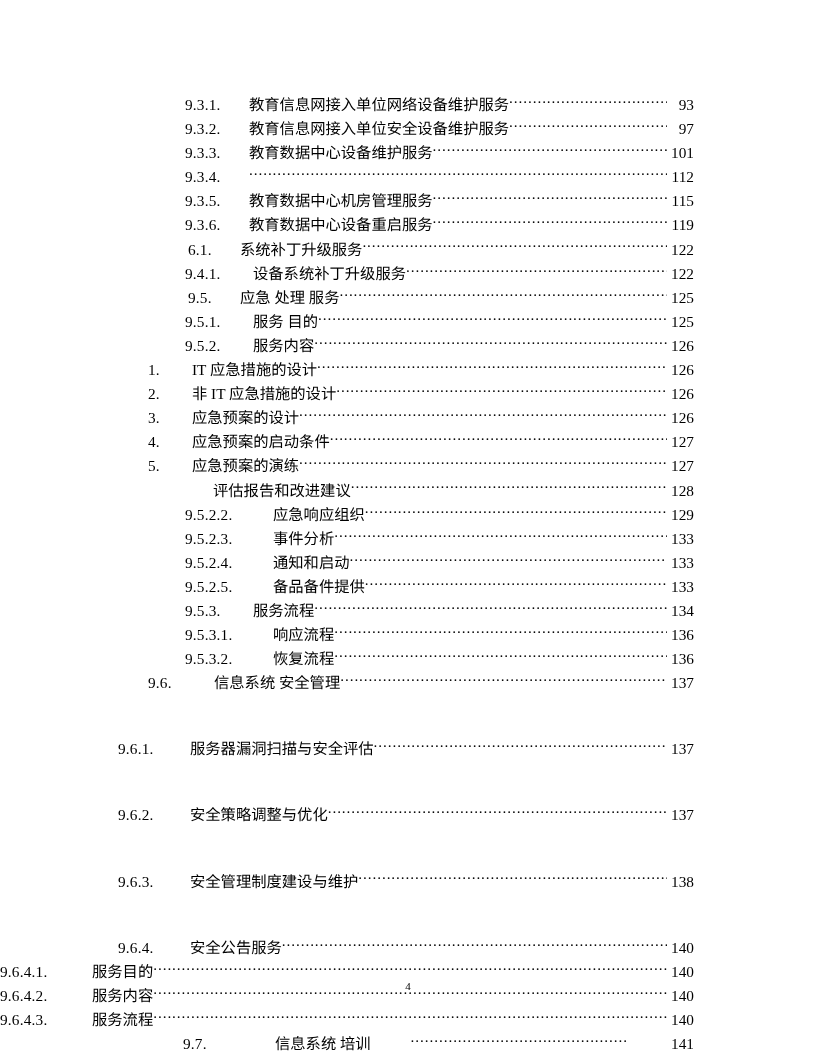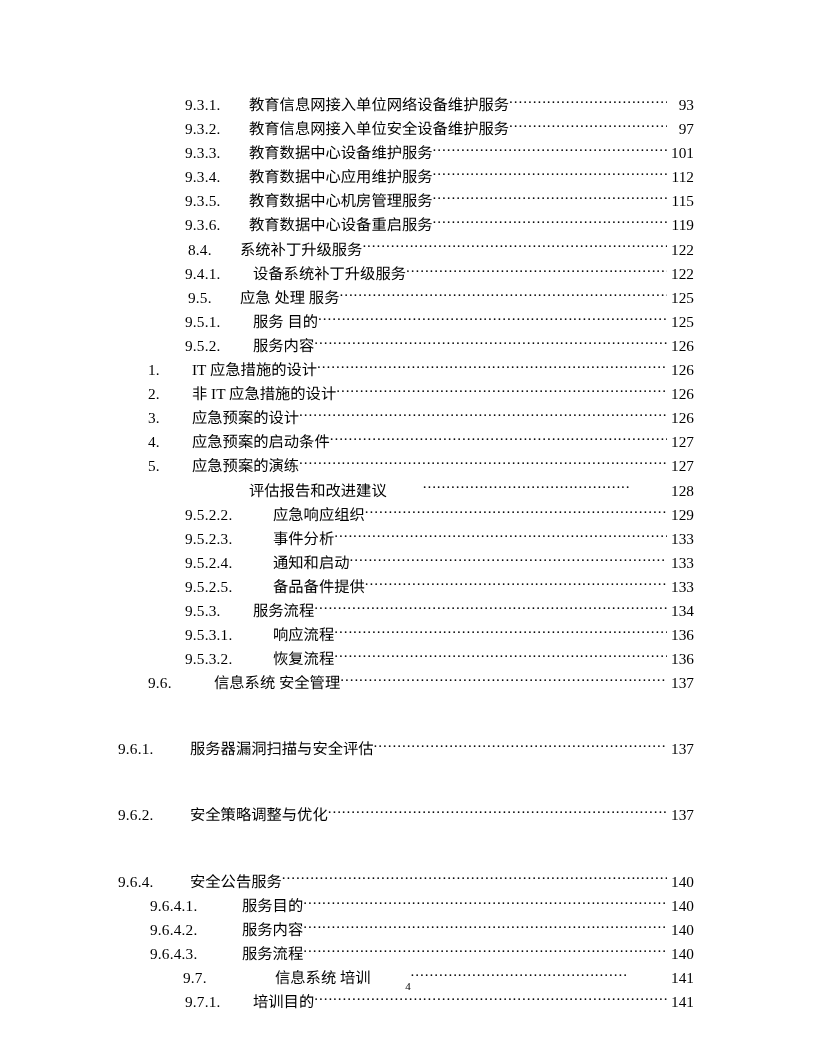--- a/index.html
+++ b/index.html
@@ -65,24 +65,24 @@
     min-width: 26px;
     padding-left: 1px;
   }
   
   .toc-entry { padding-right: 122px; }
 
   
   .ind-l3   { padding-left: 185px; }   
   .ind-l2   { padding-left: 188px; }   
   .ind-list { padding-left: 148px; }   
-  .ind-bare { padding-left: 213px; gap: 36px; }   
+  .ind-bare { padding-left: 213px; }   
   .ind-l2b  { padding-left: 148px; }   
   .ind-l1   { padding-left: 118px; margin-top: 42px; }   
-  .ind-l4   { padding-left: 150px; }   
+  .ind-l4   { }   
   .ind-l2c  { padding-left: 183px; gap: 40px; }   
   .ind-l3b  { padding-left: 185px; }
 
   .page-footer {
     position: absolute;
     left: 0;
     top: 980px;
     width: 816px;
     text-align: center;
     font-size: 11px;
@@ -109,38 +109,37 @@
         <span class="toc-page">97</span>
       </div>
       <div class="toc-entry ind-l3">
         <span class="toc-num" style="min-width: 64px;">9.3.3.</span>
         <span class="toc-title">教育数据中心设备维护服务</span>
         <span class="toc-leader"></span>
         <span class="toc-page">101</span>
       </div>
       <div class="toc-entry ind-l3">
         <span class="toc-num" style="min-width: 64px;">9.3.4.</span>
-        <span class="toc-title">教育数据中心应用维护服务</span>
         <span class="toc-leader"></span>
         <span class="toc-page">112</span>
       </div>
       <div class="toc-entry ind-l3">
         <span class="toc-num" style="min-width: 64px;">9.3.5.</span>
         <span class="toc-title">教育数据中心机房管理服务</span>
         <span class="toc-leader"></span>
         <span class="toc-page">115</span>
       </div>
       <div class="toc-entry ind-l3">
         <span class="toc-num" style="min-width: 64px;">9.3.6.</span>
         <span class="toc-title">教育数据中心设备重启服务</span>
         <span class="toc-leader"></span>
         <span class="toc-page">119</span>
       </div>
       <div class="toc-entry ind-l2">
-        <span class="toc-num" style="min-width: 52px;">8.4.</span>
+        <span class="toc-num" style="min-width: 52px;">6.1.</span>
         <span class="toc-title">系统补丁升级服务</span>
         <span class="toc-leader"></span>
         <span class="toc-page">122</span>
       </div>
       <div class="toc-entry ind-l3">
         <span class="toc-num" style="min-width: 68px;">9.4.1.</span>
         <span class="toc-title">设备系统补丁升级服务</span>
         <span class="toc-leader"></span>
         <span class="toc-page">122</span>
       </div>
@@ -252,20 +251,26 @@
         <span class="toc-leader"></span>
         <span class="toc-page">137</span>
       </div>
       <div class="toc-entry ind-l1">
         <span class="toc-num" style="min-width: 72px;">9.6.2.</span>
         <span class="toc-title">安全策略调整与优化</span>
         <span class="toc-leader"></span>
         <span class="toc-page">137</span>
       </div>
       <div class="toc-entry ind-l1">
+        <span class="toc-num" style="min-width: 72px;">9.6.3.</span>
+        <span class="toc-title">安全管理制度建设与维护</span>
+        <span class="toc-leader"></span>
+        <span class="toc-page">138</span>
+      </div>
+      <div class="toc-entry ind-l1">
         <span class="toc-num" style="min-width: 72px;">9.6.4.</span>
         <span class="toc-title">安全公告服务</span>
         <span class="toc-leader"></span>
         <span class="toc-page">140</span>
       </div>
       <div class="toc-entry ind-l4">
         <span class="toc-num" style="min-width: 92px;">9.6.4.1.</span>
         <span class="toc-title">服务目的</span>
         <span class="toc-leader"></span>
         <span class="toc-page">140</span>

